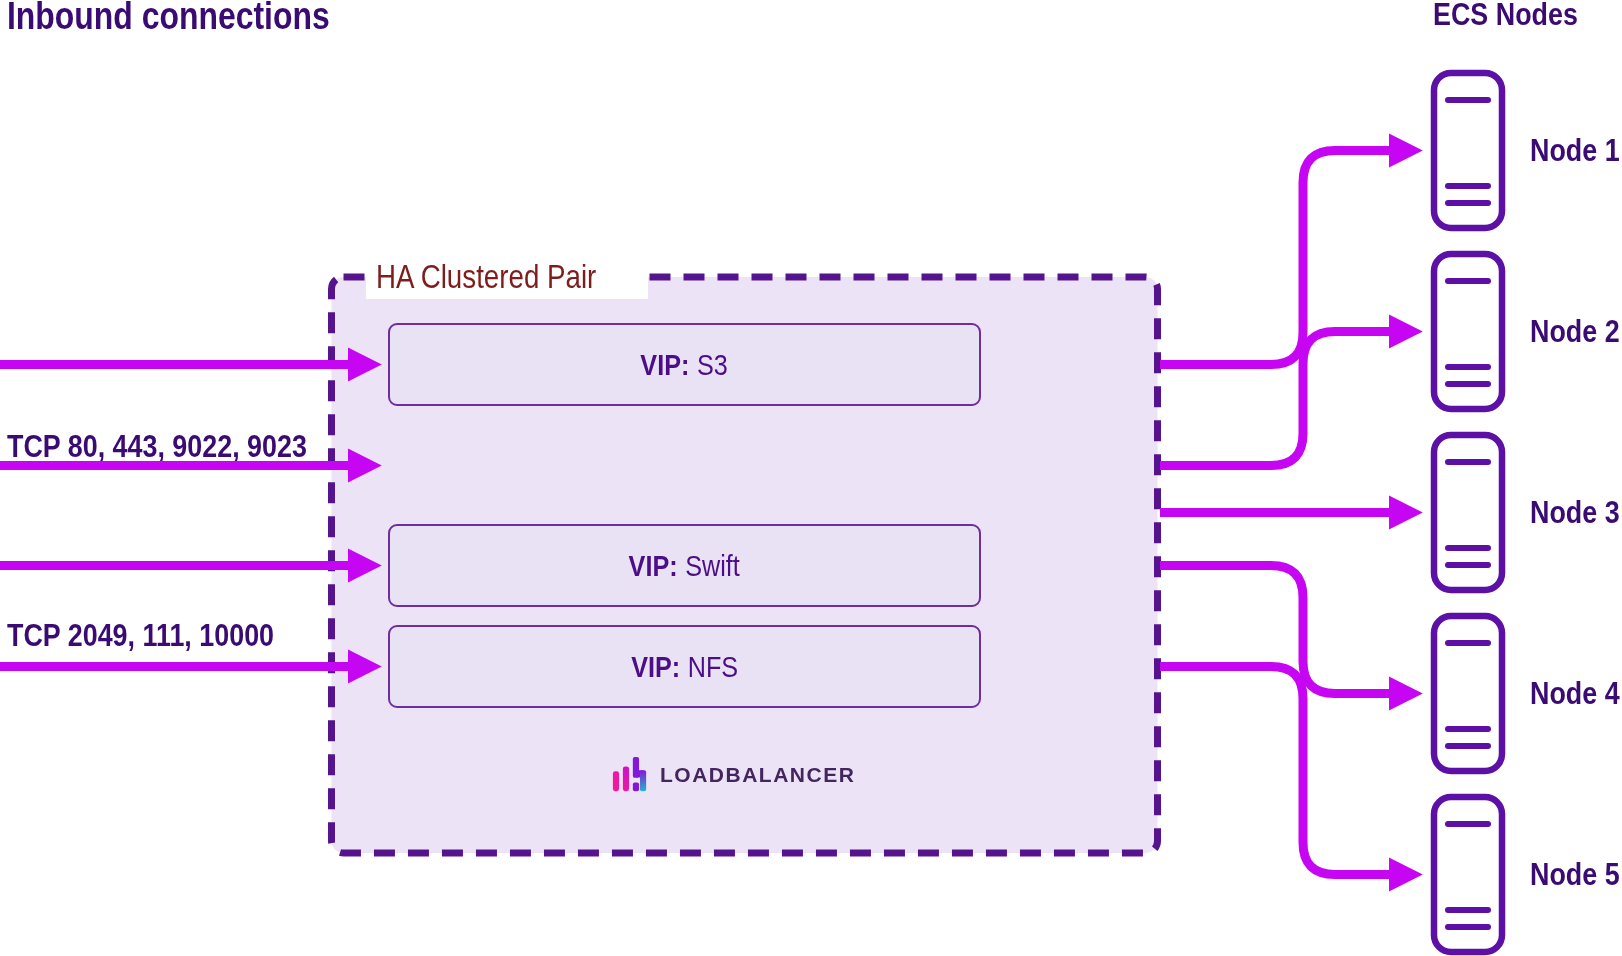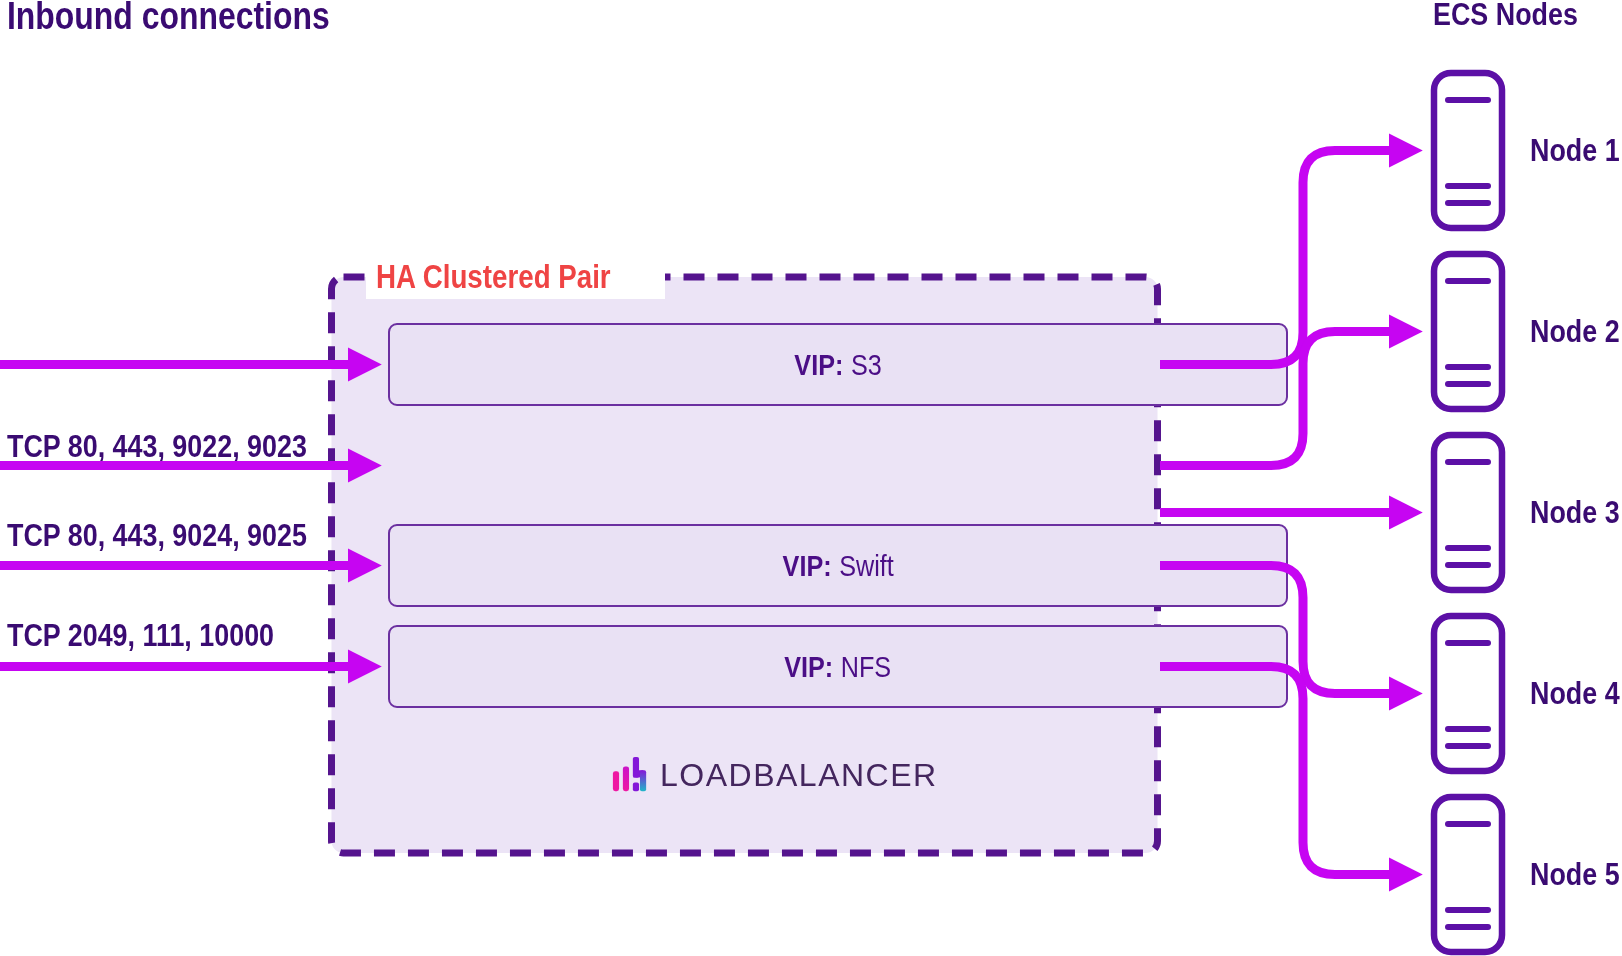--- a/index.html
+++ b/index.html
@@ -36,42 +36,42 @@
 
   .tcp-label{
     position:absolute;left:7px;height:34px;line-height:34px;
     font-size:32px;font-weight:700;color:var(--deep-purple-text);white-space:nowrap;
   }
   #tcp-1{top:310px;} #tcp-2{top:418px;margin-top:11px;} #tcp-3{top:518px;} #tcp-4{top:618px;}
 
   .cluster-label{
     position:absolute;left:366px;top:277px;transform:translateY(-50%);
     background:#ffffff;padding:3px 10px;
-    font-size:33px;font-weight:700;color:#ef4444;white-space:nowrap;
+    font-size:33px;font-weight:400;color:#7f1d1d;white-space:nowrap;
   }
 
   .vip-box{
-    position:absolute;left:388px;width:900px;height:83px;
+    position:absolute;left:388px;width:593px;height:83px;
     background:var(--vip-fill);
     border:2.5px solid var(--vip-border);border-radius:9px;
     box-sizing:border-box;
     display:flex;align-items:center;justify-content:center;
     font-size:30px;color:var(--vip-text);
   }
   #vip-s3{top:323px;} #vip-atmos{top:424px;} #vip-swift{top:524px;} #vip-nfs{top:625px;}
   .vip-prefix{font-weight:700;margin-right:9px;}
   .vip-name{font-weight:400;}
 
   .logo{
     position:absolute;left:611px;top:754px;height:42px;
     display:flex;align-items:center;
   }
   .logo-icon{width:38px;height:38px;margin-right:11px;}
   .logo-word{
-    font-size:32px;font-weight:400;letter-spacing:1.5px;
+    font-size:21px;font-weight:700;letter-spacing:1.5px;
     color:var(--logo-text);white-space:nowrap;
   }
 
   .ecs-heading{
     position:absolute;left:1433px;top:-3px;line-height:34px;
     font-size:32px;font-weight:700;color:var(--deep-purple-text);white-space:nowrap;
   }
   .node-label{
     position:absolute;left:1530px;height:34px;line-height:34px;
     font-size:32px;font-weight:700;color:var(--deep-purple-text);white-space:nowrap;
@@ -88,23 +88,20 @@
   </svg>
 
   <div class="html-layer">
 
     <div class="page-title">
       <span class="cond">Inbound connections</span>
     </div>
 
     <div class="tcp-label" id="tcp-2">
       <span class="cond">TCP 80, 443, 9022, 9023</span>
-    </div>
-    <div class="tcp-label" id="tcp-3">
-      <span class="cond">TCP 80, 443, 9024, 9025</span>
     </div>
     <div class="tcp-label" id="tcp-4">
       <span class="cond">TCP 2049, 111, 10000</span>
     </div>
 
     <div class="cluster-label">
       <span class="cond">HA Clustered Pair</span>
     </div>
 
     <div class="vip-box" id="vip-s3">

